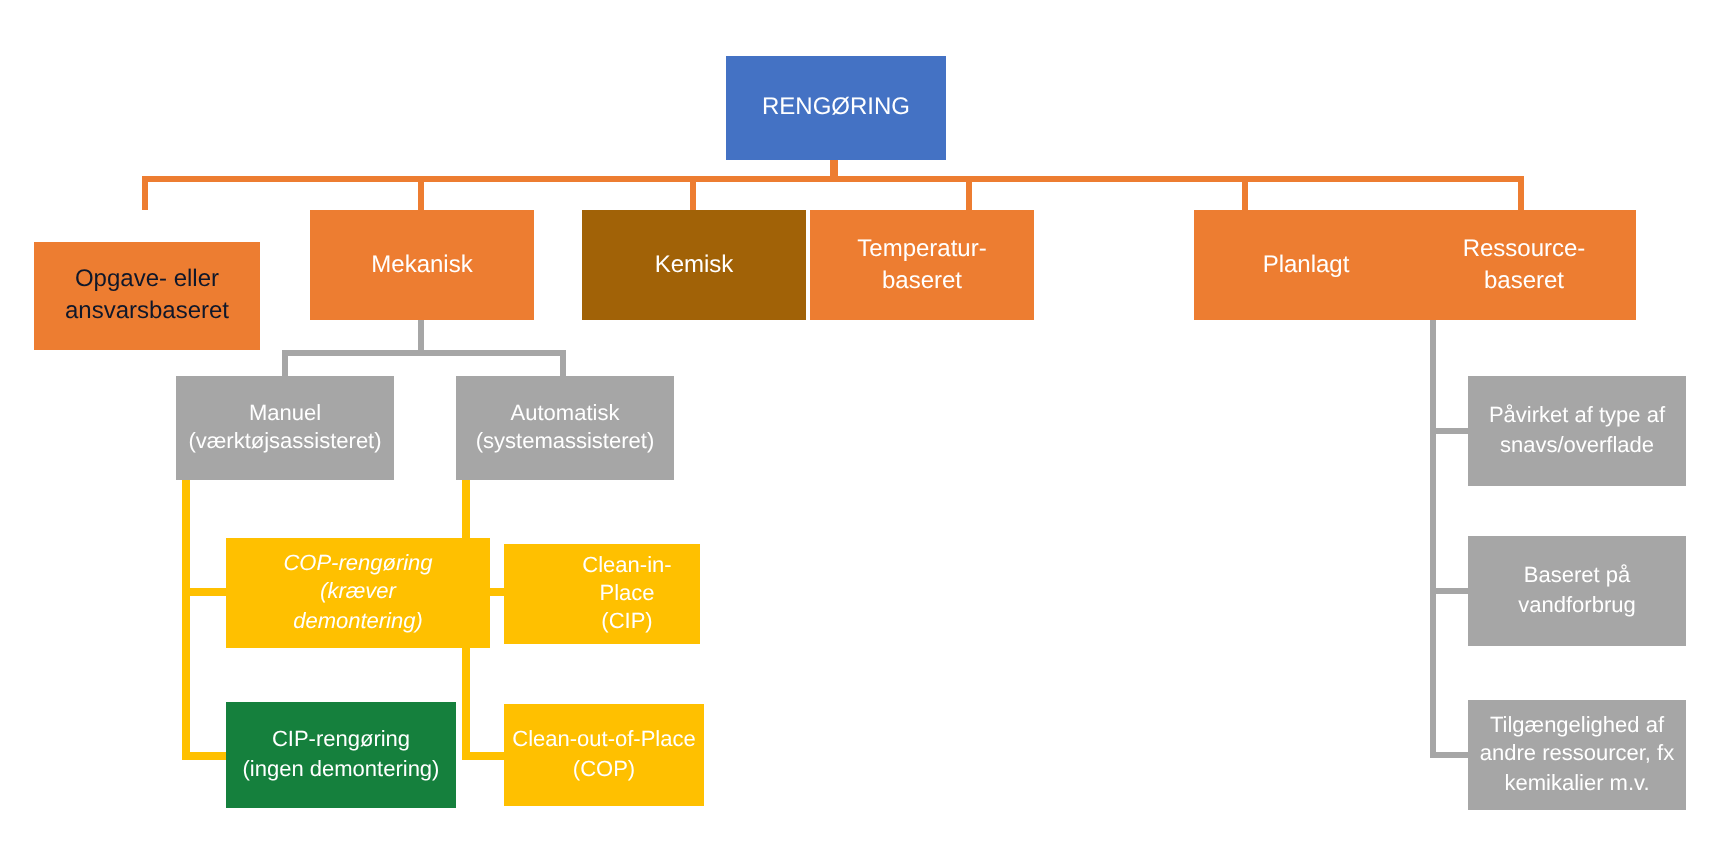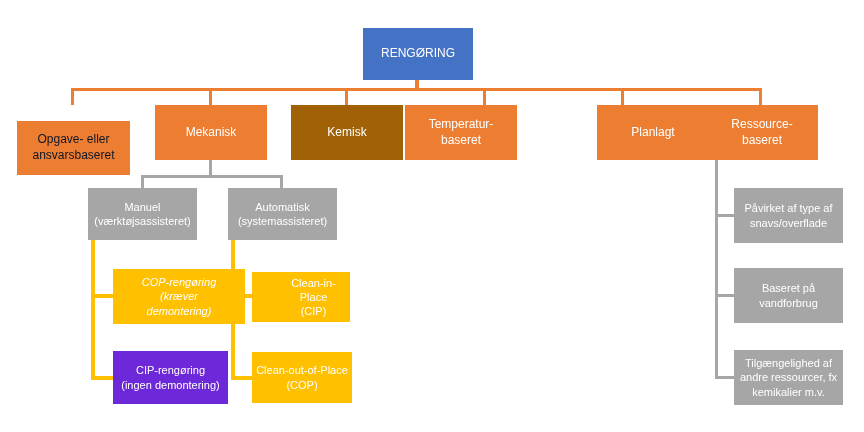--- a/index.html
+++ b/index.html
@@ -91,21 +91,21 @@
   <div class="node n-gray fs11" style="left: 228px; top: 188px; width: 109px; height: 52px; background: rgb(166, 166, 166); color: rgb(255, 255, 255);">
     <span class="lbl">Automatisk
 (systemassisteret)</span>
   </div>
 
   <div class="node n-yellow fs11" style="left: 113px; top: 269px; width: 132px; height: 55px; background: rgb(255, 192, 0); color: rgb(255, 255, 255); font-style: italic;">
     <span class="lbl">COP-rengøring
 (kræver
 demontering)</span>
   </div>
-  <div class="node n-yellow fs11" style="left: 113px; top: 351px; width: 115px; height: 53px; background: #6d28d9; color: rgb(255, 255, 255);">
+  <div class="node n-yellow fs11" style="left: 113px; top: 351px; width: 115px; height: 53px; background: #15803d; color: rgb(255, 255, 255);">
     <span class="lbl">CIP-rengøring
 (ingen demontering)</span>
   </div>
 
   <div class="node n-yellow fs11" style="left: 252px; top: 272px; width: 98px; height: 50px; background: rgb(255, 192, 0); color: rgb(255, 255, 255); padding-left: 28px;">
     <span class="lbl">Clean-in-Place
 (CIP)</span>
   </div>
   <div class="node n-yellow fs11" style="left: 252px; top: 352px; width: 100px; height: 51px; background: rgb(255, 192, 0); color: rgb(255, 255, 255);">
     <span class="lbl">Clean-out-of-Place

